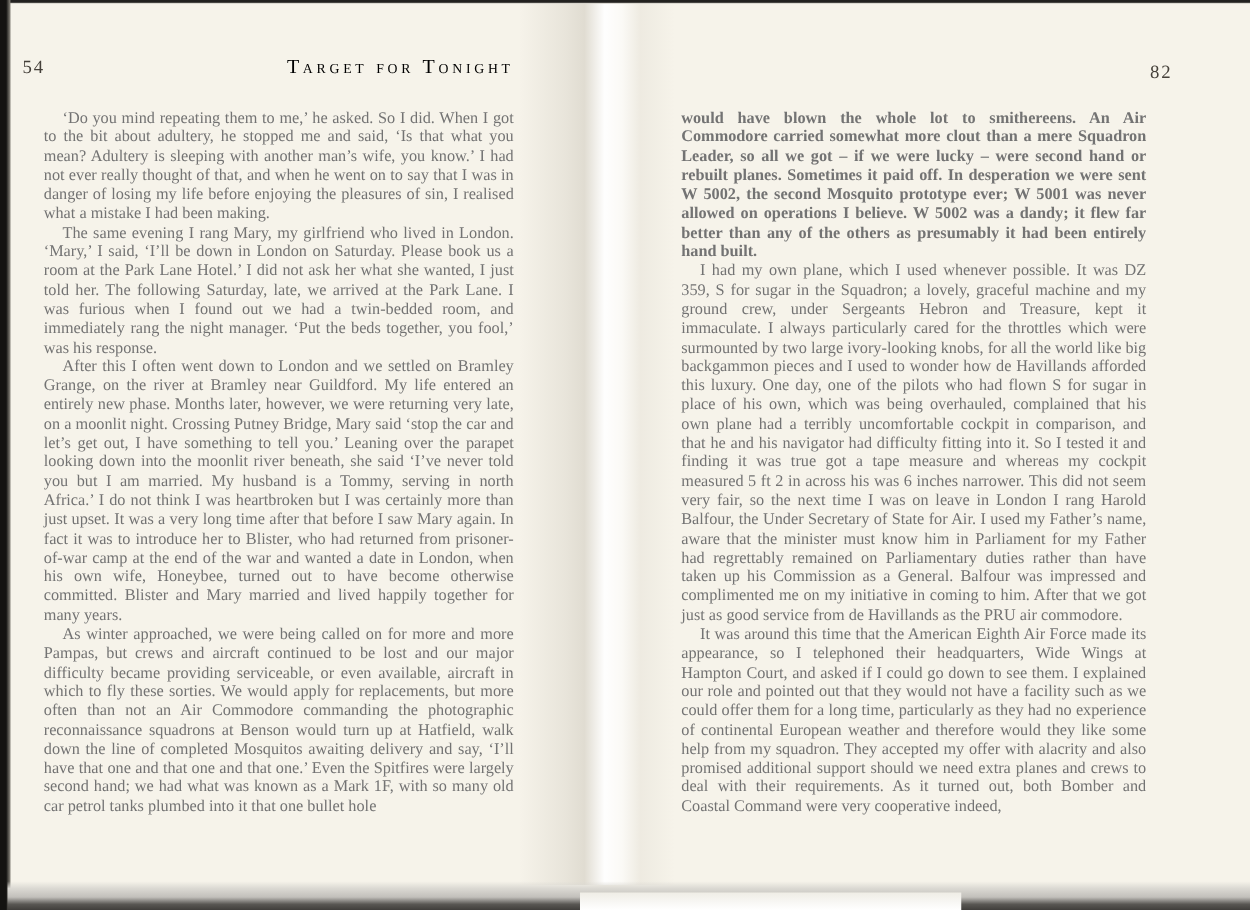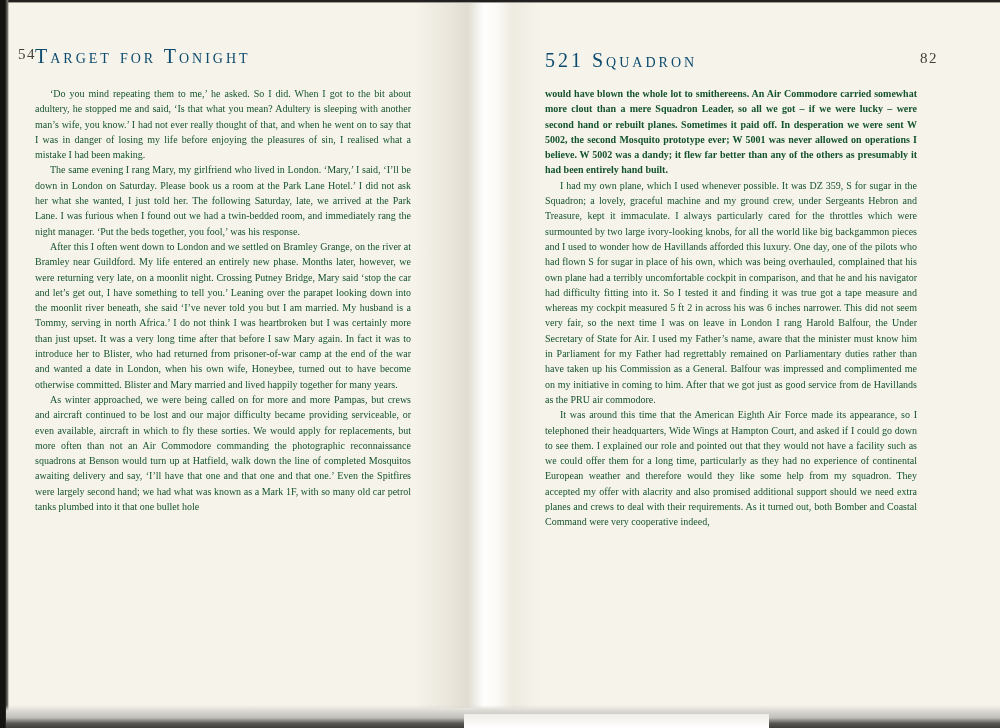--- a/index.html
+++ b/index.html
@@ -50,35 +50,35 @@
   .pagenum {
     position: absolute;
     font-size: 15px;
     letter-spacing: 1.5px;
     color: #45403a;
   }
   .pagenum-left  { left: 18px;  top: 46px; }
   .pagenum-right { left: 920px; top: 50px; }
   .running-head {
     position: absolute;
-    text-align: left;
+    text-align: right;
     font-variant: small-caps;
     letter-spacing: 3px;
-    font-size: 20px;
-    color: #0c4a6e;
+    font-size: 16px;
+    color: #000000;
   }
   .running-head-left  { left: 35px;  width: 376px; top: 45px; }
   .running-head-right { left: 545px; width: 372px; top: 49px; }
   
   .body {
     position: absolute;
     top: 86px;
-    font-size: 10px;
+    font-size: 13px;
     line-height: 15.3px;
-    color: #14532d;
+    color: #737373;
     text-align: justify;
     hyphens: auto;
     -webkit-hyphens: auto;
   }
   .body-left  { left: 35px;  width: 376px; }
   .body-right { left: 545px; width: 372px; }
   .body p { margin: 0; text-indent: 15px; }
   .body p.cont { text-indent: 0; font-weight: bold; }
 </style>
 </head>
@@ -88,21 +88,20 @@
 
   <span class="pagenum pagenum-left">54</span>
   <div class="running-head running-head-left">Target for Tonight</div>
   <div class="body body-left">
     <p>‘Do you mind repeating them to me,’ he asked. So I did. When I got to the bit about adultery, he stopped me and said, ‘Is that what you mean? Adultery is sleeping with another man’s wife, you know.’ I had not ever really thought of that, and when he went on to say that I was in danger of losing my life before enjoying the pleasures of sin, I realised what a mistake I had been making.</p>
     <p>The same evening I rang Mary, my girlfriend who lived in London. ‘Mary,’ I said, ‘I’ll be down in London on Saturday. Please book us a room at the Park Lane Hotel.’ I did not ask her what she wanted, I just told her. The following Saturday, late, we arrived at the Park Lane. I was furious when I found out we had a twin-bedded room, and immediately rang the night manager. ‘Put the beds together, you fool,’ was his response.</p>
     <p>After this I often went down to London and we settled on Bramley Grange, on the river at Bramley near Guildford. My life entered an entirely new phase. Months later, however, we were returning very late, on a moonlit night. Crossing Putney Bridge, Mary said ‘stop the car and let’s get out, I have something to tell you.’ Leaning over the parapet looking down into the moonlit river beneath, she said ‘I’ve never told you but I am married. My husband is a Tommy, serving in north Africa.’ I do not think I was heartbroken but I was certainly more than just upset. It was a very long time after that before I saw Mary again. In fact it was to introduce her to Blister, who had returned from prisoner-of-war camp at the end of the war and wanted a date in London, when his own wife, Honeybee, turned out to have become otherwise committed. Blister and Mary married and lived happily together for many years.</p>
     <p>As winter approached, we were being called on for more and more Pampas, but crews and aircraft continued to be lost and our major difficulty became providing serviceable, or even available, aircraft in which to fly these sorties. We would apply for replacements, but more often than not an Air Commodore commanding the photographic reconnaissance squadrons at Benson would turn up at Hatfield, walk down the line of completed Mosquitos awaiting delivery and say, ‘I’ll have that one and that one and that one.’ Even the Spitfires were largely second hand; we had what was known as a Mark 1F, with so many old car petrol tanks plumbed into it that one bullet hole</p>
   </div>
 
-  <div class="running-head running-head-right">521 Squadron</div>
   <span class="pagenum pagenum-right">82</span>
   <div class="body body-right">
     <p class="cont">would have blown the whole lot to smithereens. An Air Commodore carried somewhat more clout than a mere Squadron Leader, so all we got – if we were lucky – were second hand or rebuilt planes. Sometimes it paid off. In desperation we were sent W 5002, the second Mosquito prototype ever; W 5001 was never allowed on operations I believe. W 5002 was a dandy; it flew far better than any of the others as presumably it had been entirely hand built.</p>
     <p>I had my own plane, which I used whenever possible. It was DZ 359, S for sugar in the Squadron; a lovely, graceful machine and my ground crew, under Sergeants Hebron and Treasure, kept it immaculate. I always particularly cared for the throttles which were surmounted by two large ivory-looking knobs, for all the world like big backgammon pieces and I used to wonder how de Havillands afforded this luxury. One day, one of the pilots who had flown S for sugar in place of his own, which was being overhauled, complained that his own plane had a terribly uncomfortable cockpit in comparison, and that he and his navigator had difficulty fitting into it. So I tested it and finding it was true got a tape measure and whereas my cockpit measured 5 ft 2 in across his was 6 inches narrower. This did not seem very fair, so the next time I was on leave in London I rang Harold Balfour, the Under Secretary of State for Air. I used my Father’s name, aware that the minister must know him in Parliament for my Father had regrettably remained on Parliamentary duties rather than have taken up his Commission as a General. Balfour was impressed and complimented me on my initiative in coming to him. After that we got just as good service from de Havillands as the PRU air commodore.</p>
     <p>It was around this time that the American Eighth Air Force made its appearance, so I telephoned their headquarters, Wide Wings at Hampton Court, and asked if I could go down to see them. I explained our role and pointed out that they would not have a facility such as we could offer them for a long time, particularly as they had no experience of continental European weather and therefore would they like some help from my squadron. They accepted my offer with alacrity and also promised additional support should we need extra planes and crews to deal with their requirements. As it turned out, both Bomber and Coastal Command were very cooperative indeed,</p>
   </div>
 
   <div class="gutter"></div>
   <div class="edge-top"></div>
   <div class="edge-left"></div>

